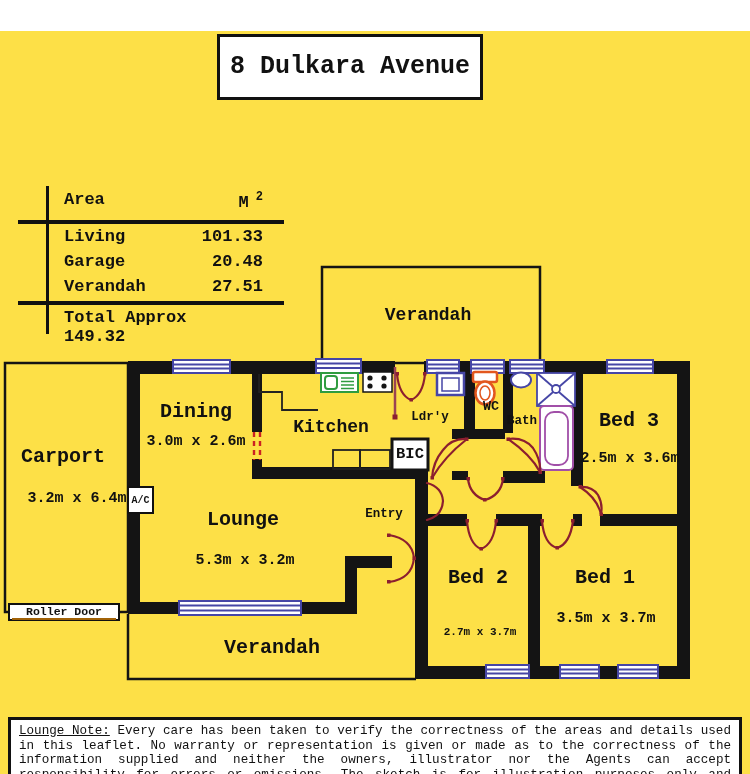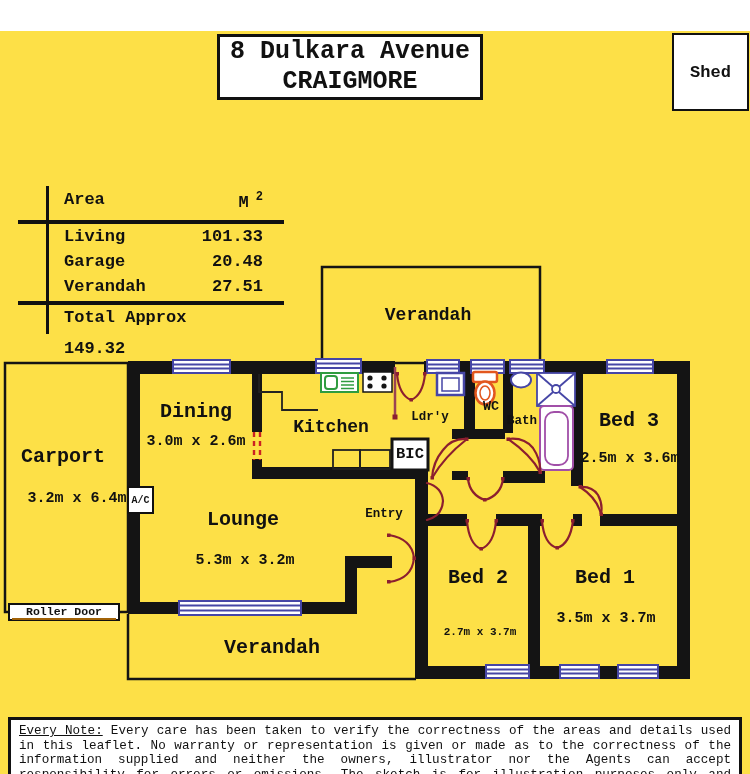--- a/index.html
+++ b/index.html
@@ -16,21 +16,21 @@
   
   #shed-box{left:672px;top:2px;width:77px;height:78px;border-width:2.5px;
             display:flex;align-items:center;justify-content:center;
             font-weight:bold;font-size:17px;}
   
   #area-table{position:absolute;left:18px;top:150px;width:266px;z-index:3;}
   #area-table .vline{position:absolute;left:28px;top:5px;width:3px;height:148px;background:#111;}
   #area-table .hline{position:absolute;left:0;width:266px;height:3.5px;background:#111;}
   .trow{position:absolute;left:0;width:266px;padding-left:46px;padding-right:21px;
         box-sizing:border-box;display:flex;justify-content:space-between;
-        font-weight:bold;font-size:17px;gap:12px;}
+        font-weight:bold;font-size:17px;}
   .trow .sup{font-size:12px;vertical-align:super;margin-left:7px;font-weight:bold;}
   
   #ac-box{left:127px;top:455px;width:27px;height:28px;border-width:2px;
           display:flex;align-items:center;justify-content:center;
           font-size:10px;font-weight:bold;z-index:4;}
   #roller-box{left:8px;top:572px;width:112px;height:18px;border-width:2px;z-index:4;
               display:flex;align-items:flex-start;justify-content:center;}
   #roller-box span{display:block;width:96%;text-align:center;font-size:11.5px;
                    font-weight:bold;border-bottom:2px solid #a16207;line-height:13px;}
   
@@ -204,24 +204,20 @@
         <rect x="430.5" y="445" width="3.5" height="3.5"></rect>
       <rect x="506.5" y="406.5" width="3.5" height="3.5"></rect>
         <rect x="538.5" y="439.5" width="3.5" height="3.5"></rect>
       <rect x="578.5" y="454" width="3.5" height="3.5"></rect>
         <rect x="599.5" y="481.5" width="3.5" height="3.5"></rect>
     </g>
   </svg>
 
   <div class="box" id="title-box">
     <div>8 Dulkara Avenue</div>
-    <div>CRAIGMORE</div>
-  </div>
-  <div class="box" id="shed-box">
-    <span>Shed</span>
   </div>
 
   <div id="area-table">
     <div class="vline"></div>
     <div class="trow" style="top:9px;">
       <span>Area</span>
       <span><span>M</span><span class="sup">2</span></span>
     </div>
     <div class="hline" style="top:39px;"></div>
     <div class="trow" style="top:46px;">
@@ -265,18 +261,18 @@
   <div class="lbl" style="left:243px;top:489px;font-size:20px;">Lounge</div>
   <div class="lbl" style="left:245px;top:530px;font-size:15px;">5.3m x 3.2m</div>
   <div class="lbl" style="left:384px;top:484px;font-size:12.5px;">Entry</div>
   <div class="lbl" style="left:478px;top:547px;font-size:20px;">Bed 2</div>
   <div class="lbl" style="left:480px;top:601px;font-size:11px;">2.7m x 3.7m</div>
   <div class="lbl" style="left:605px;top:547px;font-size:20px;">Bed 1</div>
   <div class="lbl" style="left:606px;top:588px;font-size:15px;">3.5m x 3.7m</div>
   <div class="lbl" style="left:272px;top:617px;font-size:20px;">Verandah</div>
 
   <div class="box" id="note-box">
-    <span class="lead">Every Note:</span>
+    <span class="lead">Lounge Note:</span>
     <span> </span>
     <span>Every care has been taken to verify the correctness of the areas and details used in this leaflet. No warranty or representation is given or made as to the correctness of the information supplied and neither the owners, illustrator nor the Agents can accept responsibility for errors or omissions. The sketch is for illustration purposes only and intending purchasers should satisfy themselves independently regarding sizes, layout and location of the property. Please check with local council that all structures are approved by council.</span>
   </div>
 
 </div>
 
 </body></html>

